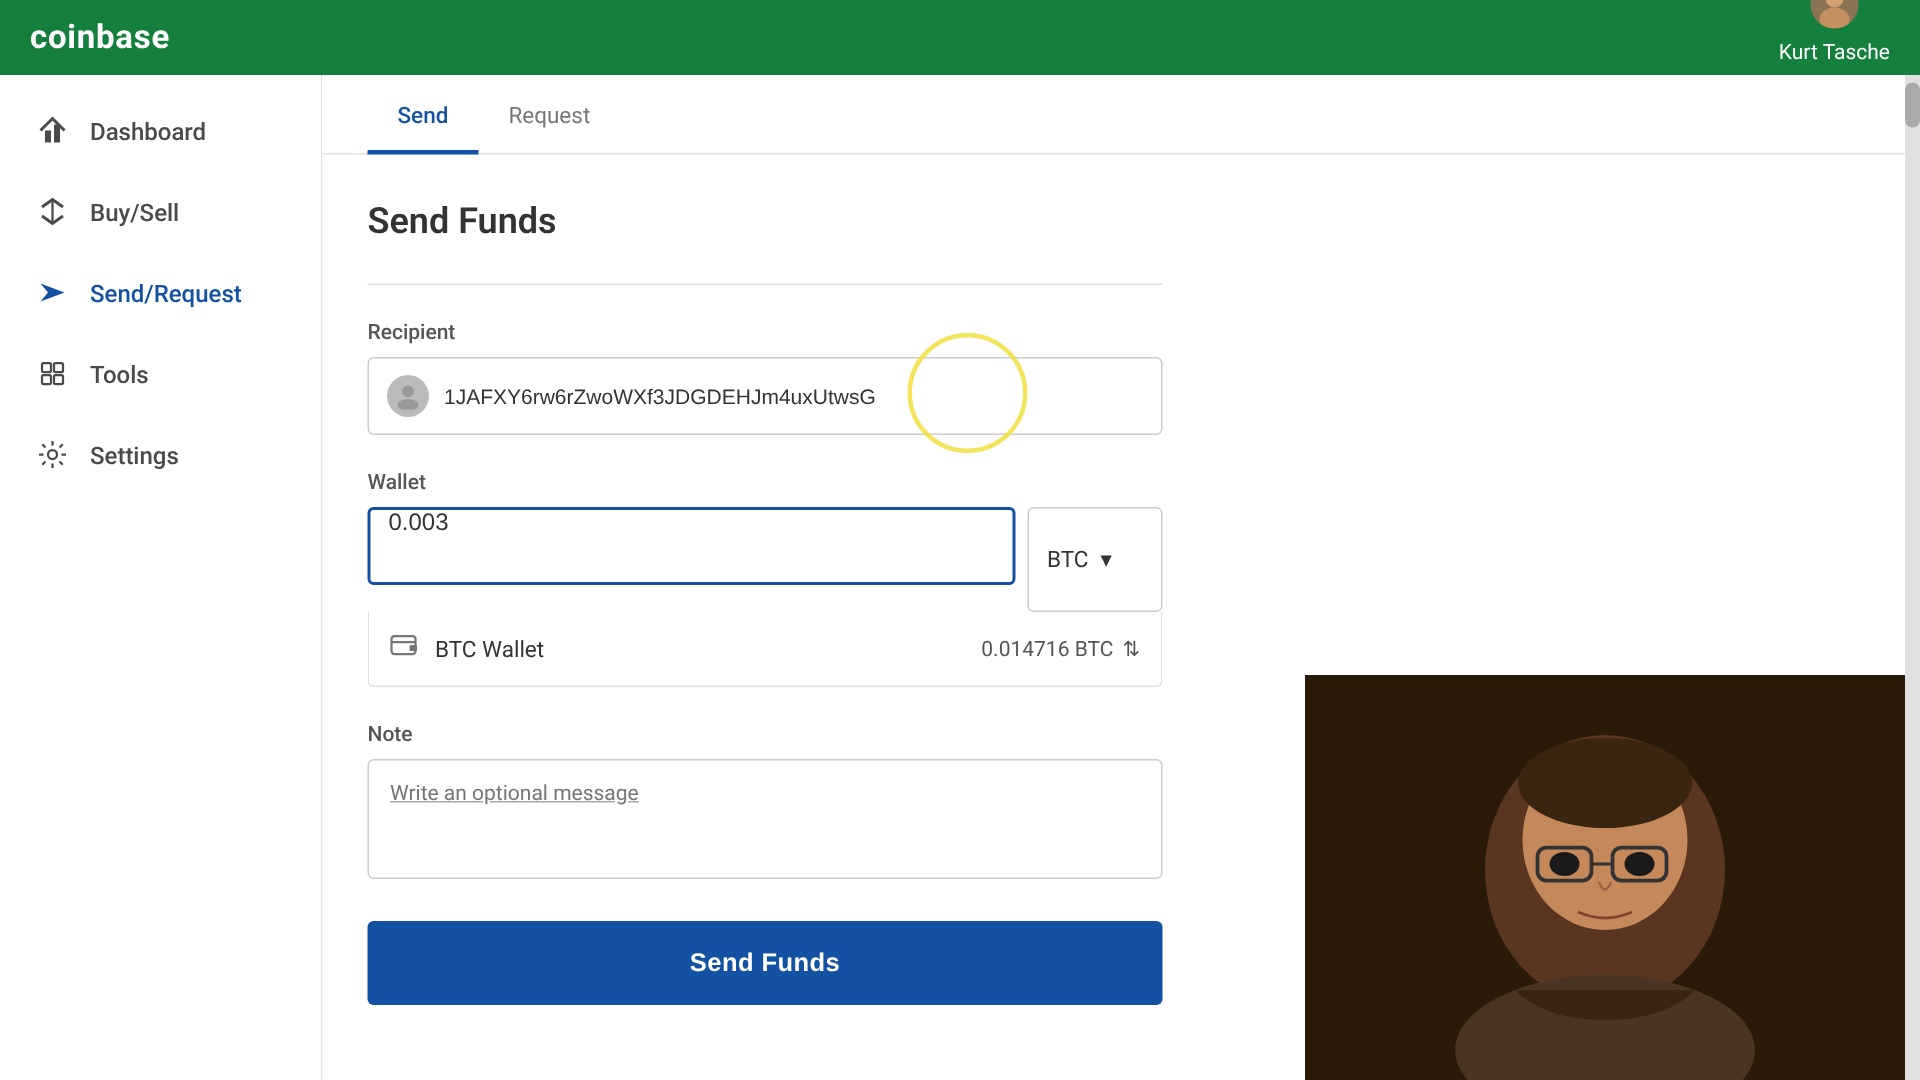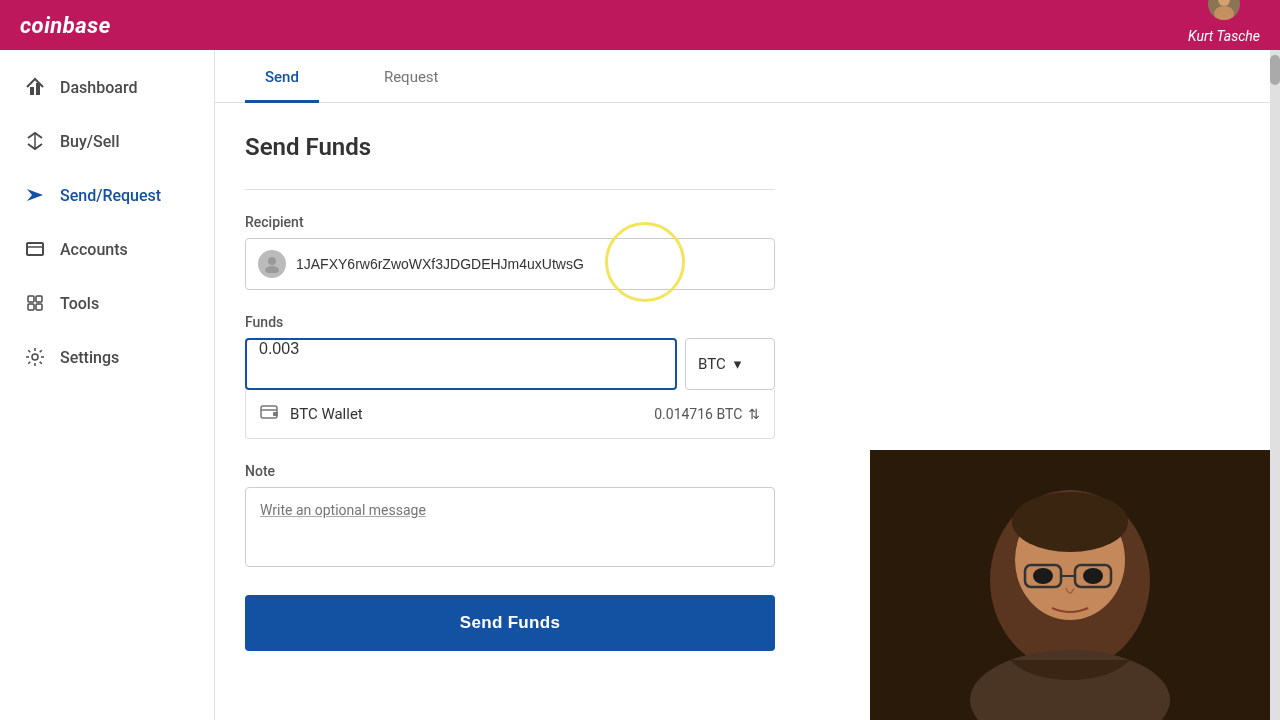--- a/index.html
+++ b/index.html
@@ -1,27 +1,26 @@
 <!DOCTYPE html>
 <html><head>
   <meta charset="utf-8">
   <style>
     * { margin: 0; padding: 0; box-sizing: border-box; }
     body { font-family: -apple-system, BlinkMacSystemFont, 'Segoe UI', Roboto, sans-serif; background: #f7f7f7; width: 1280px; height: 720px; overflow: hidden; display: flex; flex-direction: column; }
 
     
     .header {
-      background: #be185d;
+      background: #15803d;
       height: 50px;
       display: flex;
       align-items: center;
       justify-content: space-between;
       padding: 0 20px;
       flex-shrink: 0;
-      font-style: italic;
     }
     .header-logo {
       color: white;
       font-size: 22px;
       font-weight: bold;
       letter-spacing: 0.5px;
     }
     .header-user {
       display: flex;
       align-items: center;
@@ -90,21 +89,20 @@
       overflow-y: auto;
       position: relative;
     }
 
     
     .tabs {
       display: flex;
       border-bottom: 1px solid #e0e0e0;
       padding: 0 30px;
       background: white;
-      gap: 45px;
     }
     .tab {
       padding: 18px 20px 14px;
       font-size: 15px;
       cursor: pointer;
       color: #777;
       border-bottom: 3px solid transparent;
       margin-bottom: -1px;
     }
     .tab.active {
@@ -188,21 +186,21 @@
       outline: none;
       font-size: 16px;
       color: #333;
       flex: 1;
       background: transparent;
     }
     .currency-select {
       border: 1px solid #ccc;
       border-radius: 4px;
       padding: 0 12px;
-      height: 52px;
+      height: 70px;
       font-size: 15px;
       color: #333;
       background: white;
       cursor: pointer;
       display: flex;
       align-items: center;
       gap: 8px;
       min-width: 90px;
     }
 
@@ -344,29 +342,20 @@
     <div class="sidebar-item active">
       <div class="sidebar-icon">
         <svg width="20" height="20" viewBox="0 0 20 20" fill="none">
           <path d="M18 10 L2 4 L7 10 L2 16 Z" fill="#1352a2"></path>
           <line x1="7" y1="10" x2="14" y2="10" stroke="#1352a2" stroke-width="2"></line>
         </svg>
       </div>
       <span style="color:#1352a2;">Send/Request</span>
     </div>
 
-    <div class="sidebar-item">
-      <div class="sidebar-icon">
-        <svg width="20" height="20" viewBox="0 0 20 20" fill="none">
-          <rect x="2" y="4" width="16" height="12" rx="1" stroke="#4a4a4a" stroke-width="2" fill="none"></rect>
-          <line x1="2" y1="8" x2="18" y2="8" stroke="#4a4a4a" stroke-width="1.5"></line>
-        </svg>
-      </div>
-      <span>Accounts</span>
-    </div>
 
     <div class="sidebar-item">
       <div class="sidebar-icon">
         <svg width="20" height="20" viewBox="0 0 20 20" fill="none">
           <rect x="3" y="3" width="6" height="6" rx="1" stroke="#4a4a4a" stroke-width="1.5" fill="none"></rect>
           <rect x="11" y="3" width="6" height="6" rx="1" stroke="#4a4a4a" stroke-width="1.5" fill="none"></rect>
           <rect x="3" y="11" width="6" height="6" rx="1" stroke="#4a4a4a" stroke-width="1.5" fill="none"></rect>
           <rect x="11" y="11" width="6" height="6" rx="1" stroke="#4a4a4a" stroke-width="1.5" fill="none"></rect>
         </svg>
       </div>
@@ -404,21 +393,21 @@
         <div class="recipient-icon">
           <svg width="18" height="18" viewBox="0 0 18 18" fill="none">
             <circle cx="9" cy="6" r="4" fill="#999"></circle>
             <ellipse cx="9" cy="15" rx="7" ry="4" fill="#999"></ellipse>
           </svg>
         </div>
         <input class="recipient-input" type="text" value="1JAFXY6rw6rZwoWXf3JDGDEHJm4uxUtwsG" style="">
       </div>
 
       
-      <div class="field-label">Funds</div>
+      <div class="field-label">Wallet</div>
       <div class="amount-row">
         <div class="amount-input-wrapper">
           <input class="amount-input" type="text" value="0.003" style="">
         </div>
         <div class="currency-select">
           <span>BTC</span>
           <span>▾</span>
         </div>
       </div>
 

